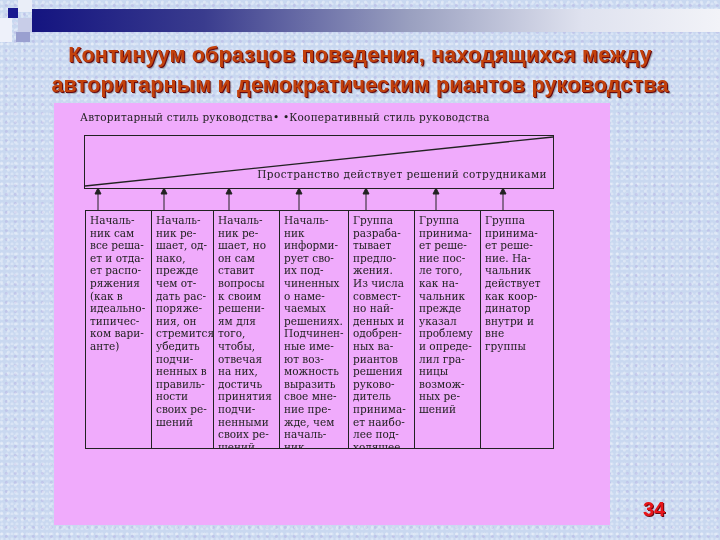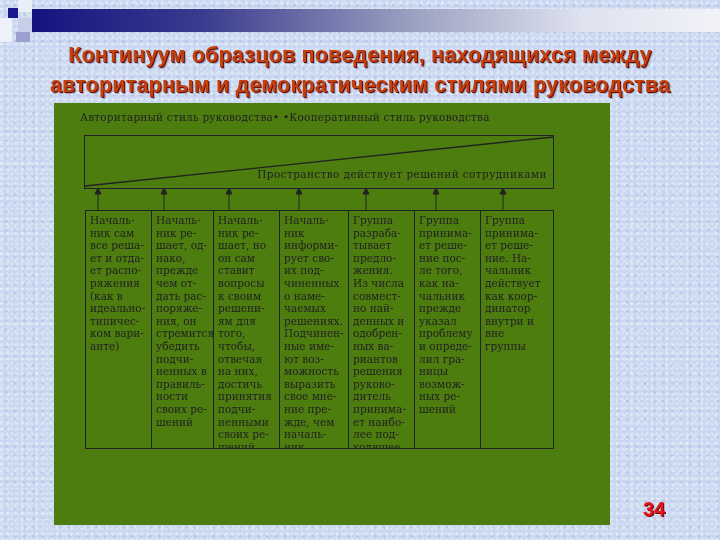--- a/index.html
+++ b/index.html
@@ -24,21 +24,21 @@
     background: linear-gradient(to right, #141480 0%, #3a3c8e 25%, #9aa0c0 55%, #dfe2ef 80%, #f2f3f8 100%);
   }
   .heading {
     position: absolute; left: 0; top: 40px; width: 720px; text-align: center;
     color: #c2410c; font-weight: bold; font-size: 21.5px; line-height: 30px;
     text-shadow: 1px 1px 0 #6a0a10, 2px 2px 1px rgba(0,0,0,0.25);
     letter-spacing: 0.2px;
   }
   .doc {
     position: absolute; left: 54px; top: 103px; width: 556px; height: 422px;
-    background: #4d7c0f;
+    background: #f0abfc;
     font-family: "DejaVu Serif", serif; color: #222;
   }
   .style-labels {
     position: absolute; left: 26px; top: 8px; font-size: 10.5px; letter-spacing: 0.2px; white-space: nowrap;
   }
   .space-box {
     position: absolute; left: 30px; top: 32px; width: 468px; height: 52px;
     border: 1.5px solid #222; border-bottom: 1.5px solid #222;
   }
   .space-box svg { position: absolute; left: 0; top: 0; }
@@ -65,21 +65,21 @@
 
 <div class="deco-sq sq4"></div>
 <div class="deco-sq sq2"></div>
 <div class="deco-sq sq3"></div>
 <div class="deco-sq sq5"></div>
 <div class="deco-sq sq1"></div>
 <div class="title-bar"></div>
 
 <div class="heading">
   <div>Континуум образцов поведения, находящихся между</div>
-  <div>авторитарным и демократическим стилями руководства</div>
+  <div>авторитарным и демократическим риантов руководства</div>
 </div>
 
 <div class="doc">
   <div class="style-labels">Авторитарный стиль руководства• •Кооперативный стиль руководства</div>
 
   <div class="space-box">
     <svg width="468" height="52">
       <line x1="0" y1="50" x2="468" y2="1" stroke="#222" stroke-width="1.3"></line>
     </svg>
     <div class="space-staff">Пространство действует решений сотрудниками</div>

